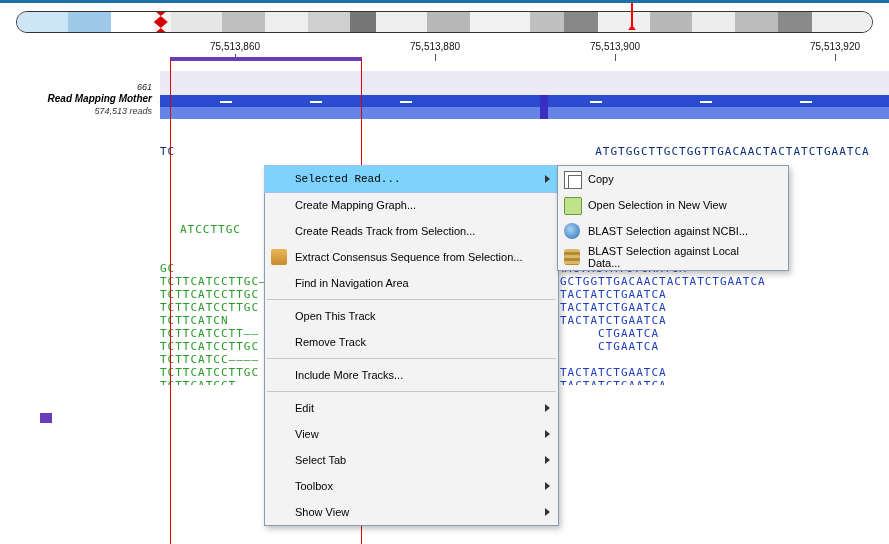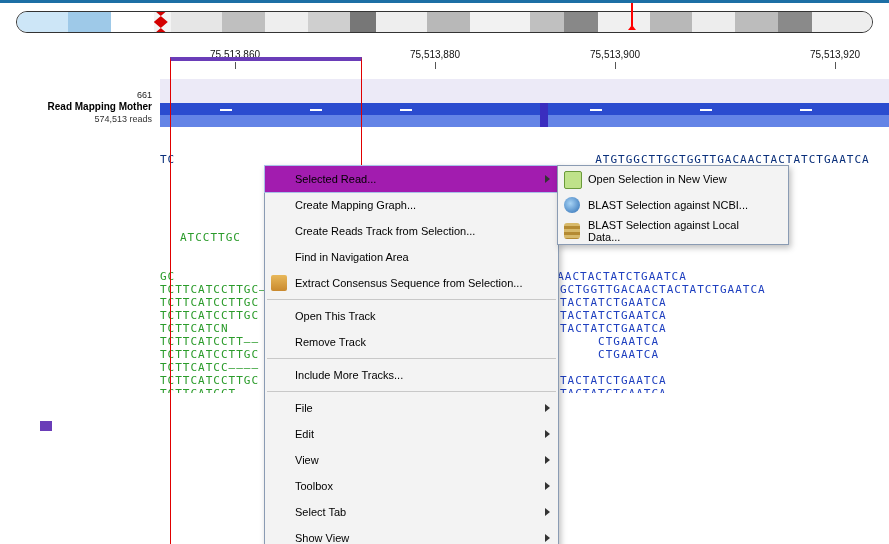--- a/index.html
+++ b/index.html
@@ -7,21 +7,21 @@
   
   .ideo-wrap{padding:8px 16px 4px 16px;}
   .ideo{position:relative;height:20px;border:1px solid #333;border-radius:12px;background:#f4f4f4;overflow:hidden;}
   .band{position:absolute;top:0;bottom:0;}
   .centromere{position:absolute;top:-2px;bottom:-2px;width:14px;background:#d40000;clip-path:polygon(0 0,100% 50%,0 100%,100% 100%,0 50%,100% 0);}
   .marker{position:absolute;top:-3px;width:2px;height:26px;background:red;}
   .marker::before,.marker::after{content:"";position:absolute;left:-3px;width:0;height:0;border-left:4px solid transparent;border-right:4px solid transparent;}
   .marker::before{top:-4px;border-top:5px solid red;}
   .marker::after{bottom:-4px;border-bottom:5px solid red;}
   
-  .ruler{position:relative;height:30px;margin-top:12px;}
+  .ruler{position:relative;height:30px;margin-top:4px;}
   .tick{position:absolute;top:0;font-size:10px;color:#111;text-align:center;}
   .tick .line{width:1px;height:7px;background:#555;margin:2px auto 0;}
   
   .main{position:relative;}
   .row{display:flex;align-items:stretch;}
   .lbl{width:150px;text-align:right;padding:2px 8px 2px 2px;color:#000;font-size:10px;line-height:12px;}
   .lbl b{font-weight:bold;}
   .lbl .sub{font-size:9px;color:#333;}
   .track{flex:1;position:relative;}
   
@@ -39,21 +39,21 @@
   .reads .gap{color:#2a9b2a;}
   .readline{height:13px;}
   
   .purple-bar{height:8px;background:#6a3db8;}
   .variants-bar{height:10px;background:#6a3db8;}
   
   .sel{position:absolute;top:54px;left:170px;width:190px;height:488px;border:1px solid #e00000;border-top:4px solid #6a3db8;pointer-events:none;}
   
   .menu{position:absolute;background:#f3f3f3;border:1px solid #8a9bb3;box-shadow:2px 3px 6px rgba(0,0,0,.25);font-size:11px;}
   .menu .item{display:flex;align-items:center;height:26px;padding:0 22px 0 30px;position:relative;cursor:default;}
-  .menu .item.hl{background:#a21caf;border:1px solid #a8c0e8;margin:-1px;}
+  .menu .item.hl{background:#7dd3fc;border:1px solid #a8c0e8;margin:-1px;font-family:Liberation Mono, monospace;}
   .menu .sep{height:1px;background:#c8c8c8;margin:3px 2px;}
   .menu .arrow{position:absolute;right:8px;top:9px;width:0;height:0;border-top:4px solid transparent;border-bottom:4px solid transparent;border-left:5px solid #333;}
   .menu .ico{position:absolute;left:6px;top:5px;width:16px;height:16px;}
   .menu1{left:264px;top:162px;width:293px;}
   .menu2{left:557px;top:162px;width:230px;}
   .ico-extract{background:linear-gradient(#e8b85a,#c9892e);border-radius:2px;}
   .ico-copy{border:1px solid #666;background:#fff;}
   .ico-copy::after{content:"";position:absolute;left:3px;top:3px;width:12px;height:12px;border:1px solid #666;background:#fff;}
   .ico-open{background:#bfe28a;border:1px solid #6a9a3a;border-radius:2px;}
   .ico-blast{width:14px;height:14px;border-radius:50%;background:radial-gradient(circle at 40% 40%,#a7d3f5,#2b6cb3);}
@@ -93,21 +93,21 @@
   <div class="ruler">
     <div class="tick" style="left:210px;"><span>75,513,860</span><div class="line"></div></div>
     <div class="tick" style="left:410px;"><span>75,513,880</span><div class="line"></div></div>
     <div class="tick" style="left:590px;"><span>75,513,900</span><div class="line"></div></div>
     <div class="tick" style="left:810px;"><span>75,513,920</span><div class="line"></div></div>
   </div>
 
   <div class="main">
 
     <div class="row">
-      <div class="lbl" style="padding-top:10px;">
+      <div class="lbl" style="padding-top:10px;font-style:italic;">
         <span class="cov-661" style="position:static;display:block;">661</span>
         <b>Read Mapping Mother</b><br>
         <span class="sub">574,513 reads</span>
       </div>
       <div class="track">
         <div class="coverage">
           <div class="cov-top"></div>
           <div class="cov-bot"></div>
           <div class="cov-notch" style="left:380px;"></div>
           <div class="cov-dash" style="left:60px;"></div>
@@ -141,65 +141,65 @@
         <span>Selected Read...</span>
         <span class="arrow"></span>
       </div>
       <div class="item">
         <span>Create Mapping Graph...</span>
       </div>
       <div class="item">
         <span>Create Reads Track from Selection...</span>
       </div>
       <div class="item">
-        <span>Find in Navigation Area</span>
-      </div>
-      <div class="item">
         <span class="ico ico-extract"></span>
         <span>Extract Consensus Sequence from Selection...</span>
       </div>
+      <div class="item">
+        <span>Find in Navigation Area</span>
+      </div>
       <div class="sep"></div>
       <div class="item">
         <span>Open This Track</span>
       </div>
       <div class="item">
         <span>Remove Track</span>
       </div>
       <div class="sep"></div>
       <div class="item">
         <span>Include More Tracks...</span>
       </div>
       <div class="sep"></div>
       <div class="item">
-        <span>File</span>
-        <span class="arrow"></span>
-      </div>
-      <div class="item">
         <span>Edit</span>
         <span class="arrow"></span>
       </div>
       <div class="item">
         <span>View</span>
         <span class="arrow"></span>
       </div>
       <div class="item">
+        <span>Select Tab</span>
+        <span class="arrow"></span>
+      </div>
+      <div class="item">
         <span>Toolbox</span>
         <span class="arrow"></span>
       </div>
       <div class="item">
-        <span>Select Tab</span>
-        <span class="arrow"></span>
-      </div>
-      <div class="item">
         <span>Show View</span>
         <span class="arrow"></span>
       </div>
     </div>
 
   <div class="menu menu2" id="menu2">
+      <div class="item">
+        <span class="ico ico-copy"></span>
+        <span>Copy</span>
+      </div>
       <div class="item">
         <span class="ico ico-open"></span>
         <span>Open Selection in New View</span>
       </div>
       <div class="item">
         <span class="ico ico-blast"></span>
         <span>BLAST Selection against NCBI...</span>
       </div>
       <div class="item">
         <span class="ico ico-blastdb"></span>

